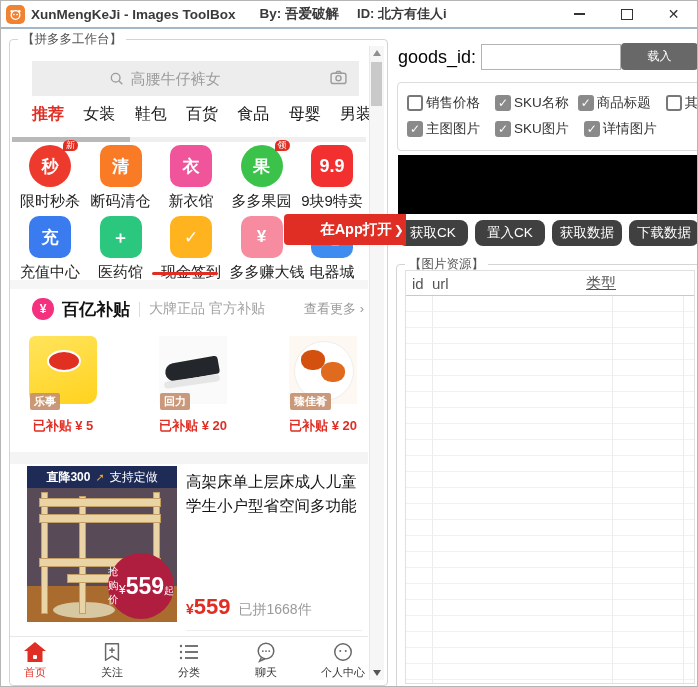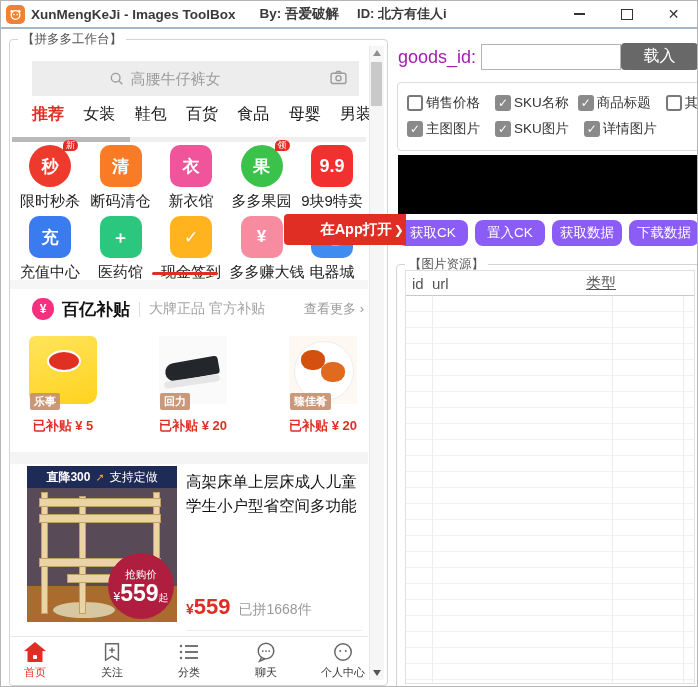--- a/index.html
+++ b/index.html
@@ -122,21 +122,21 @@
   .bed .post{position:absolute;width:7px;background:#ead3a5;border:1px solid #c2a065;box-sizing:border-box;}
   .bed .p1{left:14px;top:26px;height:122px;}
   .bed .p2{left:52px;top:30px;height:118px;}
   .bed .p3{left:126px;top:26px;height:96px;}
   .bed .rail{position:absolute;background:#ead3a5;border:1px solid #c2a065;box-sizing:border-box;height:9px;}
   .bed .r1{left:12px;top:32px;width:122px;}
   .bed .r2{left:12px;top:48px;width:122px;}
   .bed .r3{left:12px;top:92px;width:122px;}
   .bed .r4{left:40px;top:108px;width:94px;}
   .pricecircle{position:absolute;right:3px;bottom:3px;width:66px;height:66px;border-radius:50%;background:#b01e3f;
-               color:#fff;display:flex;flex-direction:column;align-items:center;justify-content:center;z-index:3;}
+               color:#fff;display:flex;flex-direction:row;align-items:center;justify-content:center;z-index:3;}
   .pc-top{font-size:10.5px;}
   .pc-row{display:flex;align-items:baseline;}
   .pc-cur{font-size:12px;}
   .pc-num{font-size:23px;font-weight:700;line-height:1;}
   .pc-suf{font-size:10px;}
   .l-title{position:absolute;left:176px;top:6px;width:184px;height:50px;overflow:hidden;
            font-size:15.5px;color:#111;line-height:1.55;}
   .l-price{position:absolute;left:176px;top:132px;display:flex;align-items:baseline;}
   .lp-cur{color:#e02e24;font-weight:700;font-size:14px;}
   .lp-num{color:#e02e24;font-weight:700;font-size:22px;line-height:1;}
@@ -145,39 +145,39 @@
 
   
   .bottomnav{position:absolute;left:0;bottom:2px;width:358px;height:46px;background:#fff;border-top:1px solid #e8e8e8;
              display:flex;justify-content:space-around;align-items:center;gap:27px;}
   .nav-item{text-align:center;width:60px;}
   .nav-item svg{display:block;margin:0 auto;}
   .nav-label{font-size:11px;color:#333;margin-top:2px;white-space:nowrap;}
   .nav-item.active .nav-label{color:#e02e24;}
 
   
-  .goods-label{position:absolute;left:397px;top:46px;font-size:18px;color:#a21caf;}
+  .goods-label{position:absolute;left:397px;top:46px;font-size:18px;color:#000000;}
   .goods-input{position:absolute;left:480px;top:43px;width:130px;height:24px;border:1px solid #b3b3b3;outline:none;
                font-size:14px;padding:0 4px;box-sizing:content-box;}
   .load-btn{position:absolute;left:620px;top:42px;width:77px;height:27px;background:#686868;color:#fff;border:none;
-            border-radius:4px;font-size:16px;font-family:inherit;}
+            border-radius:4px;font-size:12px;font-family:inherit;}
   .cb-group{position:absolute;left:396px;top:81px;width:318px;height:69px;border:1px solid #dcdcdc;border-radius:4px;box-sizing:border-box;}
   .cb-row{display:flex;align-items:center;margin:11px 0 0 9px;}
   .cb-row2{margin-top:8px;}
   .cb{display:flex;align-items:center;margin-right:9px;}
   .cb .box{width:16px;height:16px;border-radius:3px;border:2px solid #787878;background:#fff;box-sizing:border-box;
            display:flex;align-items:center;justify-content:center;flex:0 0 auto;}
   .cb.on .box{background:#8a8a8a;border-color:#8a8a8a;}
   .cb.on .box::after{content:"\2713";color:#fff;font-size:12px;font-weight:700;line-height:1;}
   .cb-label{font-size:13.5px;color:#333;margin-left:3px;white-space:nowrap;}
   .gap1{margin-right:15px;}
 
   .console{position:absolute;left:397px;top:154px;width:301px;height:59px;background:#000;}
 
-  .act-btn{position:absolute;top:219px;width:70px;height:26px;background:#8b5cf6;color:#fff;border:none;border-radius:8px;
+  .act-btn{position:absolute;top:219px;width:70px;height:26px;background:#404040;color:#fff;border:none;border-radius:8px;
            font-size:13.5px;font-family:inherit;}
   .ab0{left:397px;} .ab1{left:474px;} .ab2{left:551px;} .ab3{left:628px;}
 
   #res-box{left:395px;top:263px;width:311px;height:424px;}
   .res-table{position:absolute;left:8px;top:5px;width:290px;height:414px;border:1px solid #e0e0e0;box-sizing:border-box;overflow:hidden;}
   .rt-head{display:flex;height:24px;align-items:center;border-bottom:1px solid #c9c9c9;font-size:15px;color:#555;}
   .th-id{width:26px;padding-left:6px;box-sizing:border-box;}
   .th-url{width:154px;}
   .th-type{width:71px;text-decoration:underline;}
   .rt-row{display:flex;height:16px;}

